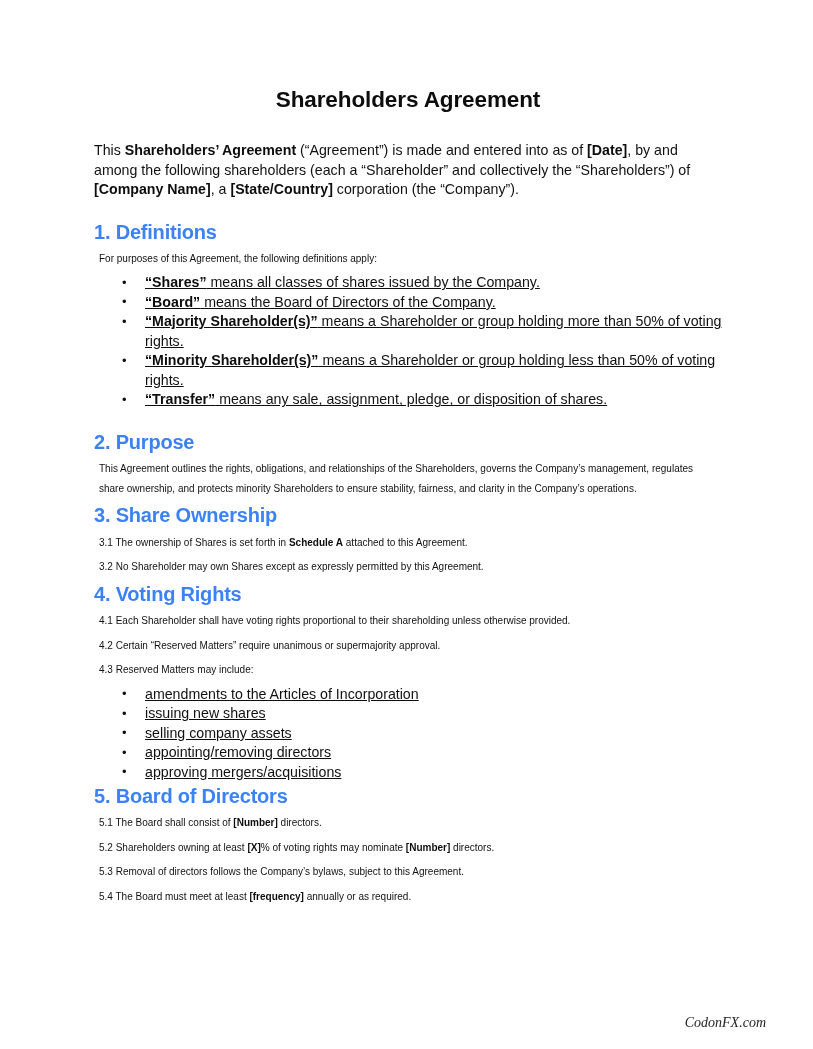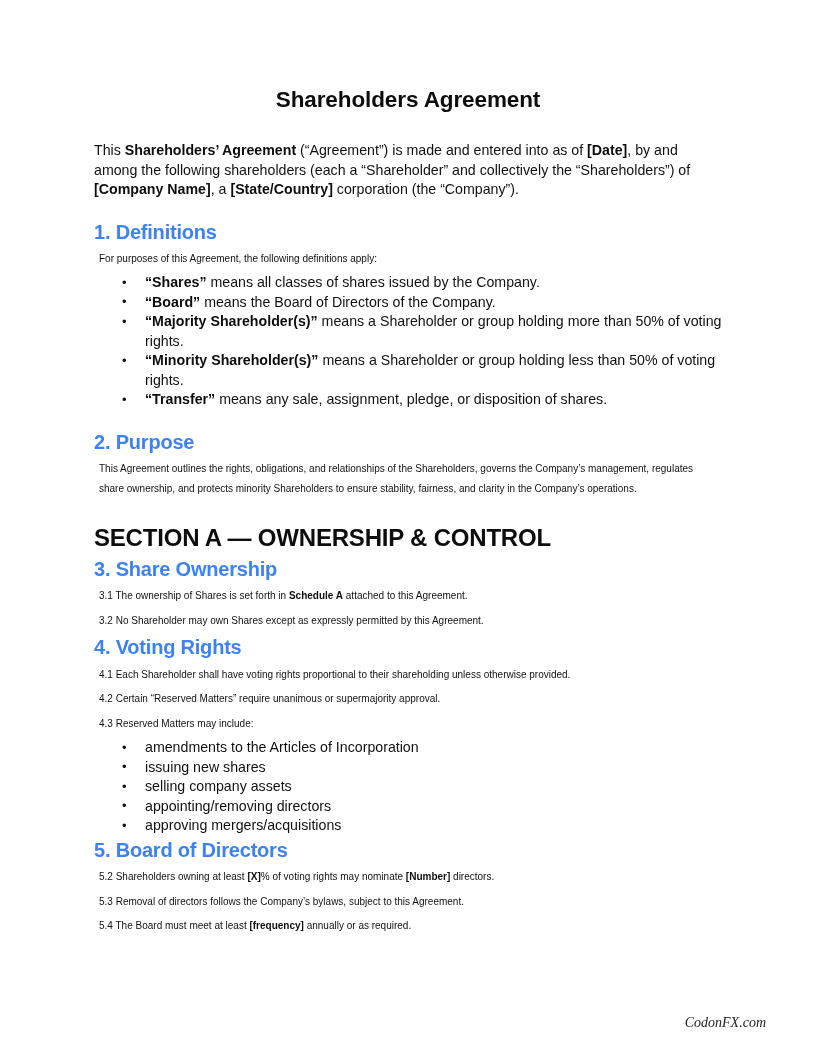--- a/index.html
+++ b/index.html
@@ -61,20 +61,21 @@
     font-weight: bold;
     margin: 26px 0 4px 0;
     line-height: 1.2;
     letter-spacing: -0.2px;
     color: #0d0d0d;
   }
   ul.bullets {
     list-style: none;
     margin: 0 0 2px 0;
     padding: 0;
+    text-decoration: underline;
   }
   ul.bullets li {
     position: relative;
     padding-left: 51px;
     font-size: 14.2px;
     line-height: 19.5px;
     margin: 0;
     color: #111111;
   }
   ul.bullets li::before {
@@ -120,39 +121,39 @@
       <li><b>“Shares”</b><span> means all classes of shares issued by the Company.</span></li>
       <li><b>“Board”</b><span> means the Board of Directors of the Company.</span></li>
       <li><b>“Majority Shareholder(s)”</b><span> means a Shareholder or group holding more than 50% of voting rights.</span></li>
       <li><b>“Minority Shareholder(s)”</b><span> means a Shareholder or group holding less than 50% of voting rights.</span></li>
       <li><b>“Transfer”</b><span> means any sale, assignment, pledge, or disposition of shares.</span></li>
     </ul>
 
     <h2 class="section-heading">2. Purpose</h2>
     <p class="clause">This Agreement outlines the rights, obligations, and relationships of the Shareholders, governs the Company’s management, regulates share ownership, and protects minority Shareholders to ensure stability, fairness, and clarity in the Company’s operations.</p>
 
-    <h1 class="part-heading">SECTION A — OWNERSHIP &amp; CONTROL</h1>
 
     <h2 class="section-heading tight">3. Share Ownership</h2>
     <p class="clause"><span>3.1 The ownership of Shares is set forth in </span><b>Schedule A</b><span> attached to this Agreement.</span></p>
     <p class="clause">3.2 No Shareholder may own Shares except as expressly permitted by this Agreement.</p>
 
     <h2 class="section-heading tight">4. Voting Rights</h2>
     <p class="clause">4.1 Each Shareholder shall have voting rights proportional to their shareholding unless otherwise provided.</p>
     <p class="clause">4.2 Certain “Reserved Matters” require unanimous or supermajority approval.</p>
     <p class="clause">4.3 Reserved Matters may include:</p>
     <ul class="bullets">
       <li>amendments to the Articles of Incorporation</li>
       <li>issuing new shares</li>
       <li>selling company assets</li>
       <li>appointing/removing directors</li>
       <li>approving mergers/acquisitions</li>
     </ul>
 
     <h2 class="section-heading tight">5. Board of Directors</h2>
+    <p class="clause"><span>5.1 The Board shall consist of </span><b>[Number]</b><span> directors.</span></p>
     <p class="clause"><span>5.2 Shareholders owning at least </span><b>[X]</b><span>% of voting rights may nominate </span><b>[Number]</b><span> directors.</span></p>
     <p class="clause">5.3 Removal of directors follows the Company’s bylaws, subject to this Agreement.</p>
     <p class="clause"><span>5.4 The Board must meet at least </span><b>[frequency]</b><span> annually or as required.</span></p>
 
   </div>
 
   <div class="watermark">CodonFX.com</div>
 </div>
 
 </body></html>

